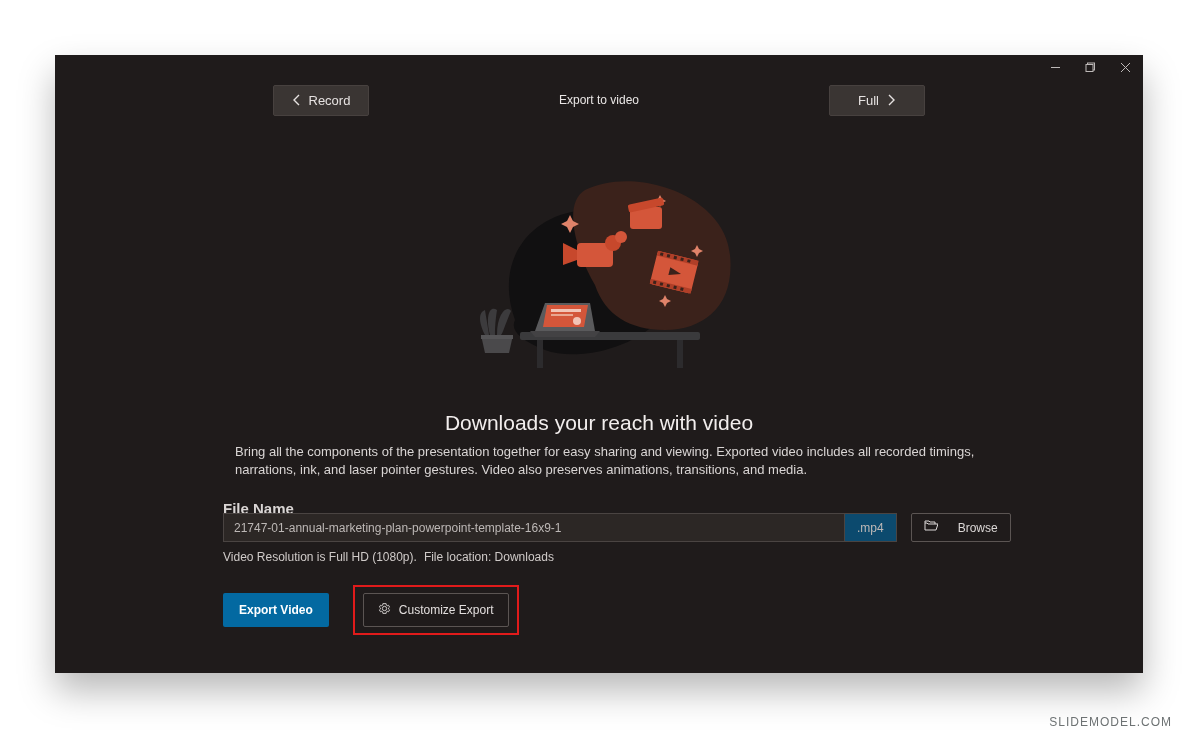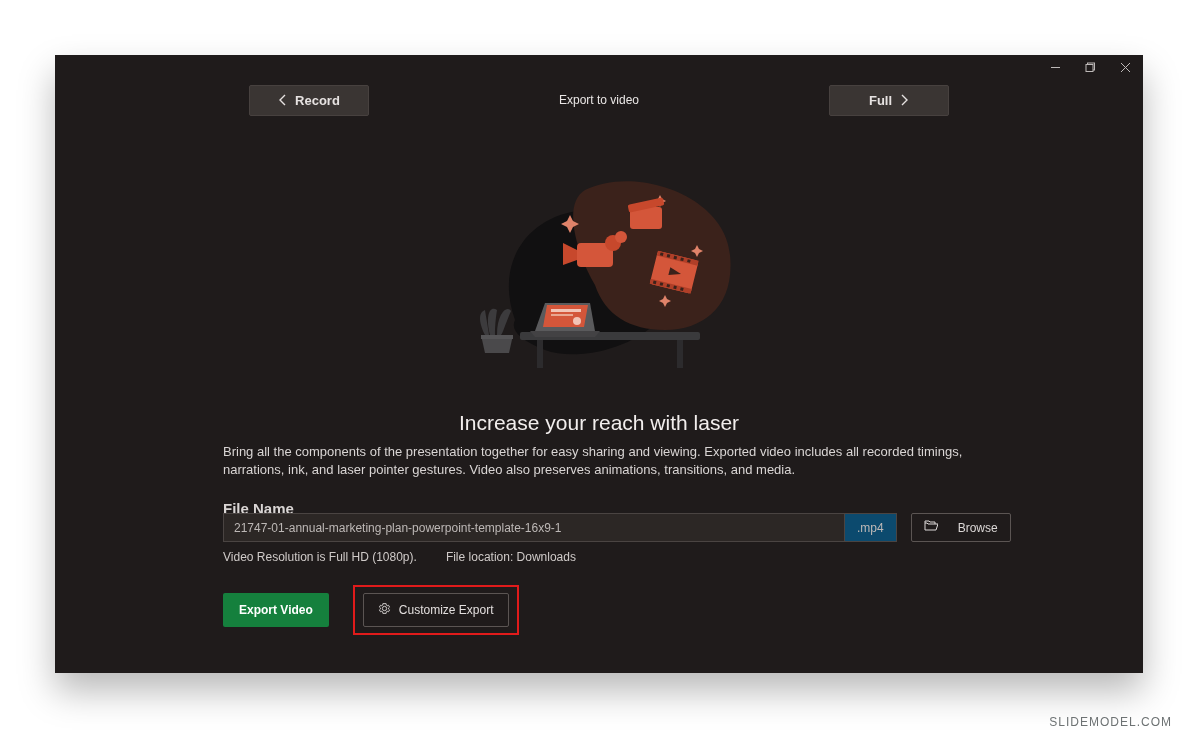--- a/index.html
+++ b/index.html
@@ -53,26 +53,25 @@
     font-size: 12px;
     color: #e9e6e5;
   }
   .tb-btn {
     display: inline-flex;
     align-items: center;
     gap: 8px;
     background: #3a3533;
     color: #e6e2e1;
     font-size: 13px;
-    padding: 7px 26px;
+    padding: 7px 14px;
     border-radius: 2px;
     border: 1px solid #47413f;
     min-width: 66px;
     justify-content: center;
-    font-weight: bold;
   }
   .tb-btn svg { display:block; }
 
   .illustration {
     position: absolute;
     top: 100px;
     left: 380px;
     width: 340px;
     height: 230px;
   }
@@ -83,21 +82,21 @@
     left: 0;
     right: 0;
     text-align: center;
     font-size: 21px;
     font-weight: 400;
     color: #f2eeed;
   }
   .description {
     position: absolute;
     top: 388px;
-    left: 168px;
+    left: 180px;
     width: 766px;
     font-size: 13px;
     line-height: 1.35;
     color: #d9d5d4;
   }
 
   .label {
     position: absolute;
     top: 445px;
     left: 168px;
@@ -148,33 +147,33 @@
     border-radius: 2px;
   }
 
   .meta {
     position: absolute;
     top: 495px;
     left: 168px;
     font-size: 12px;
     color: #cfcac8;
     display: flex;
-    gap: 29px;
+    gap: 7px;
   }
 
   .action-row {
     position: absolute;
     top: 530px;
     left: 168px;
     display: flex;
     align-items: center;
     gap: 24px;
   }
   .primary-btn {
-    background: #15803d;
+    background: #0369a1;
     color: #fff;
     border: none;
     font-size: 12px;
     font-weight: 600;
     padding: 10px 16px;
     border-radius: 2px;
   }
   .highlight-box {
     border: 2px solid #e01b1b;
     padding: 6px 8px;
@@ -309,21 +308,21 @@
         <g>
           <path d="M55 180 C50 160 55 150 62 155 C60 168 60 175 60 180 Z" fill="#3c3b3d"></path>
           <path d="M62 180 C62 158 72 150 76 156 C70 170 68 178 66 180 Z" fill="#3c3b3d"></path>
           <path d="M50 180 C45 170 42 158 50 155 C52 168 54 178 54 180 Z" fill="#3c3b3d"></path>
           <polygon points="46,180 78,180 74,198 50,198" fill="#4a494b"></polygon>
           <rect x="46" y="180" width="32" height="4" fill="#555456"></rect>
         </g>
       </svg>
     </div>
 
-    <div class="headline">Increase your reach with laser</div>
+    <div class="headline">Downloads your reach with video</div>
     <div class="description">Bring all the components of the presentation together for easy sharing and viewing. Exported video includes all recorded timings, narrations, ink, and laser pointer gestures. Video also preserves animations, transitions, and media.</div>
 
     <div class="label">File Name</div>
     <div class="filename-row">
       <input class="filename-input" type="text" value="21747-01-annual-marketing-plan-powerpoint-template-16x9-1" style="">
       <span class="ext-badge">.mp4</span>
       <div class="browse-btn">
         <span>
           <svg width="14" height="12" viewBox="0 0 14 12">
               <path d="M1 3 L1 10 L12 10 L14 4 L4 4 L3 3 Z" fill="none" stroke="#dcd8d7" stroke-width="1"></path>

